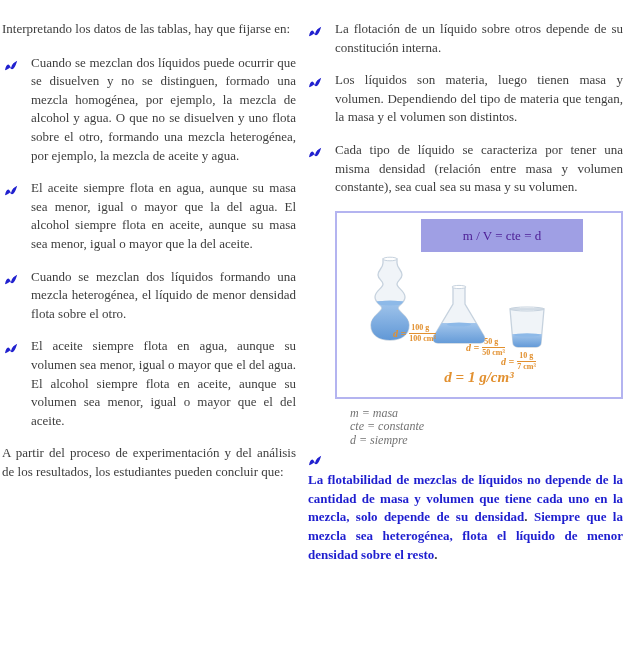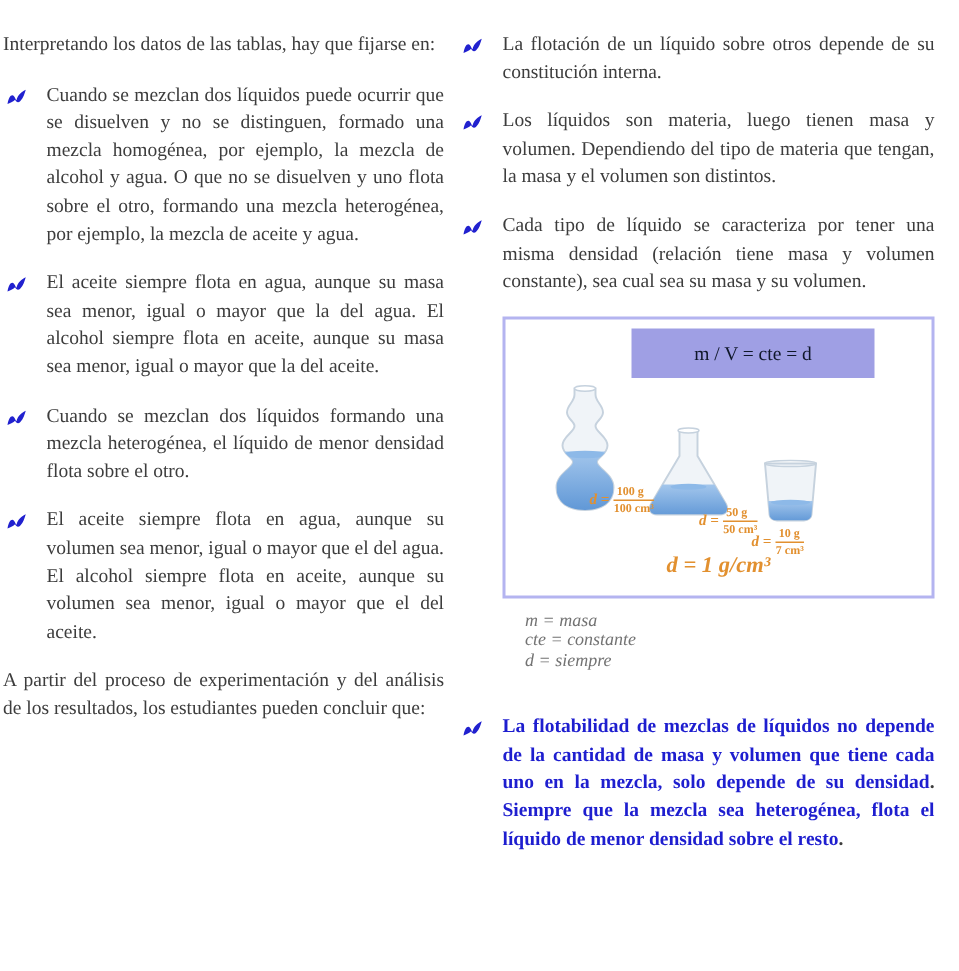--- a/index.html
+++ b/index.html
@@ -31,37 +31,37 @@
   .bullet { display: flex; margin: 0 0 14px 0; }
   .bullet-icon { flex: 0 0 14px; margin: 4px 13px 0 2px; }
   .col-right .bullet-icon { margin-left: 0; }
   .bullet-text {
     margin: 0; flex: 1;
     font-size: 13px;
     line-height: 18.6px;
     text-align: justify;
   }
 
-  .conclusion { margin-top: 28px; }
+  .conclusion { margin-top: 2px; flex-direction: column; }
   .conclusion .bullet-text { font-weight: bold; color: #1e1ecf; }
   .conclusion .period { color: #3d3d3d; }
 
   
   .figure {
     position: relative;
     margin: 6px 0 0 27px;
     width: 288px; height: 188px;
     border: 2px solid #b4b4f0;
     background: #ffffff;
   }
   .formula-box {
     position: absolute; left: 84px; top: 6px;
     width: 162px; height: 33px;
     background: #9f9fe4;
-    color: #0f172a;
+    color: #4c1d95;
     font-size: 13px;
     line-height: 33px;
     text-align: center;
   }
   .flasks { position: absolute; left: 0; top: 36px; }
 
   .dlabel {
     position: absolute;
     display: flex; align-items: center; gap: 3px;
     color: #e2902f; font-weight: bold;
@@ -164,21 +164,21 @@
       </span>
       <p class="bullet-text">Los líquidos son materia, luego tienen masa y volumen. Dependiendo del tipo de materia que tengan, la masa y el volumen son distintos.</p>
     </div>
 
     <div class="bullet">
       <span class="bullet-icon">
         <svg width="14" height="12" viewBox="0 0 16 14" fill="#2121cf">
             <use href="#arrow-bullet"></use>
           </svg>
       </span>
-      <p class="bullet-text">Cada tipo de líquido se caracteriza por tener una misma densidad (relación tiene masa y volumen constante), sea cual sea su masa y su volumen.</p>
+      <p class="bullet-text">Cada tipo de líquido se caracteriza por tener una misma densidad (relación entre masa y volumen constante), sea cual sea su masa y su volumen.</p>
     </div>
 
     <div class="figure">
       <div class="formula-box">m / V = cte = d</div>
 
       <svg class="flasks" width="284" height="100" viewBox="0 0 284 100">
         <defs>
           <linearGradient id="liq" x1="0" y1="0" x2="0" y2="1">
             <stop offset="0" stop-color="#a3c6ec"></stop>
             <stop offset="1" stop-color="#5f97d6"></stop>

